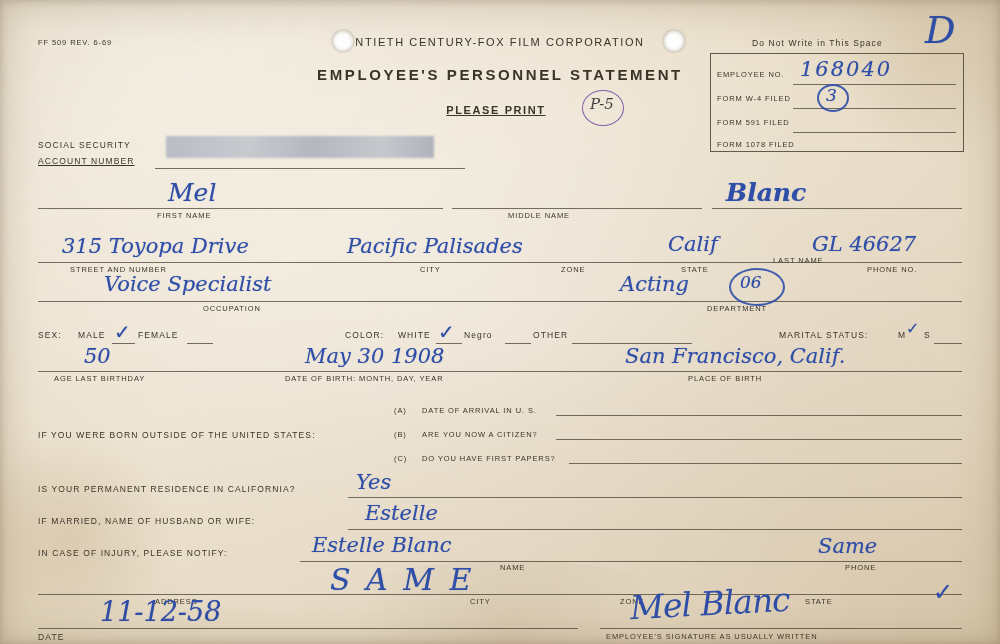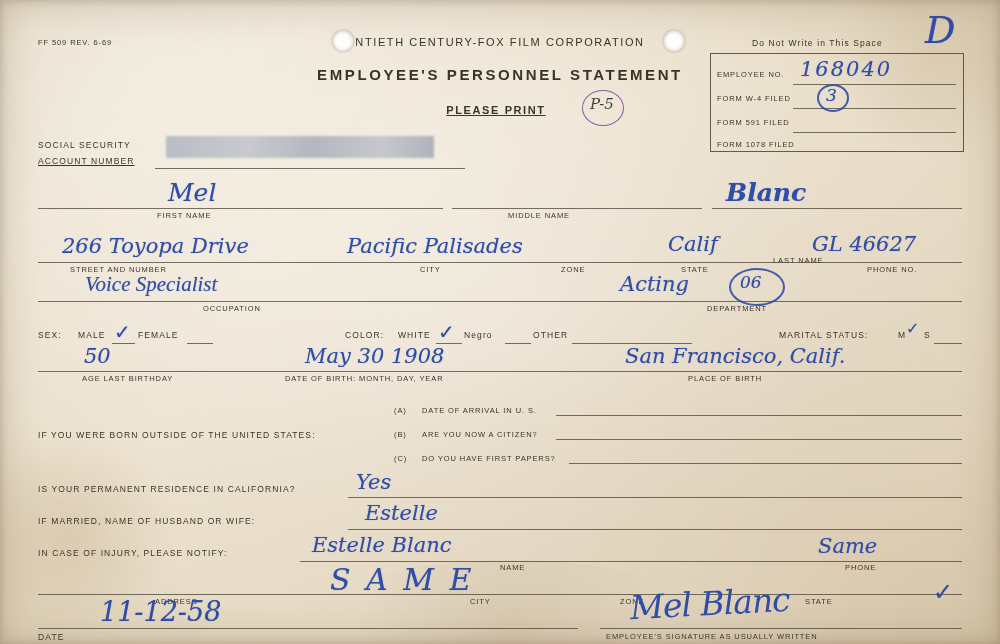--- a/index.html
+++ b/index.html
@@ -173,30 +173,30 @@
   <div class="hw big" style="left:168px;top:178px;">Mel</div>
   <div class="hw big" style="left:500px;top:178px;"></div>
   <div class="hw big" style="left:726px;top:178px;font-weight:bold;">Blanc</div>
 
   <div class="line" style="left:38px;top:262px;width:924px;"></div>
   <div class="pr xs" style="left:70px;top:265px;">STREET AND NUMBER</div>
   <div class="pr xs" style="left:420px;top:265px;">CITY</div>
   <div class="pr xs" style="left:561px;top:265px;">ZONE</div>
   <div class="pr xs" style="left:681px;top:265px;">STATE</div>
   <div class="pr xs" style="left:867px;top:265px;">PHONE NO.</div>
-  <div class="hw mid" style="left:62px;top:234px;">266 Toyopa Drive</div>
+  <div class="hw mid" style="left:62px;top:234px;">315 Toyopa Drive</div>
   <div class="hw mid" style="left:347px;top:234px;">Pacific Palisades</div>
   <div class="hw mid" style="left:566px;top:234px;"></div>
   <div class="hw mid" style="left:668px;top:232px;">Calif</div>
   <div class="hw mid" style="left:812px;top:232px;">GL 46627</div>
 
   <div class="line" style="left:38px;top:301px;width:924px;"></div>
   <div class="pr xs" style="left:203px;top:304px;">OCCUPATION</div>
   <div class="pr xs" style="left:707px;top:304px;">DEPARTMENT</div>
-  <div class="hw mid" style="left:85px;top:272px;font-family:Liberation Serif, serif;">Voice Specialist</div>
+  <div class="hw mid" style="left:104px;top:272px;">Voice Specialist</div>
   <div class="hw mid" style="left:620px;top:272px;">Acting</div>
   <div class="circle-ann" style="left:729px;top:268px;width:52px;height:34px;"></div>
   <div class="hw sml" style="left:740px;top:272px;">06</div>
 
   <div class="pr sm" style="left:38px;top:330px;">SEX:</div>
   <div class="pr sm" style="left:78px;top:330px;">MALE</div>
   <div class="line" style="left:112px;top:343px;width:23px;"></div>
   <div class="hw tick" style="left:114px;top:320px;">✓</div>
   <div class="pr sm" style="left:138px;top:330px;">FEMALE</div>
   <div class="line" style="left:187px;top:343px;width:26px;"></div>
@@ -210,21 +210,21 @@
   <div class="pr sm" style="left:533px;top:330px;">OTHER</div>
   <div class="line" style="left:572px;top:343px;width:120px;"></div>
 
   <div class="pr sm" style="left:779px;top:330px;">MARITAL STATUS:</div>
   <div class="pr sm" style="left:898px;top:330px;">M</div>
   <div class="hw tick" style="left:906px;top:319px;font-size:16px;">✓</div>
   <div class="pr sm" style="left:924px;top:330px;">S</div>
   <div class="line" style="left:934px;top:343px;width:28px;"></div>
 
   <div class="line" style="left:38px;top:371px;width:924px;"></div>
-  <div class="pr xs" style="left:54px;top:374px;margin-left:28px;">AGE LAST BIRTHDAY</div>
+  <div class="pr xs" style="left:54px;top:374px;">AGE LAST BIRTHDAY</div>
   <div class="pr xs" style="left:285px;top:374px;">DATE OF BIRTH: MONTH, DAY, YEAR</div>
   <div class="pr xs" style="left:688px;top:374px;">PLACE OF BIRTH</div>
   <div class="hw mid" style="left:84px;top:344px;">50</div>
   <div class="hw mid" style="left:305px;top:344px;">May 30 1908</div>
   <div class="hw mid" style="left:625px;top:344px;">San Francisco, Calif.</div>
 
   <div class="pr sm" style="left:38px;top:430px;">IF YOU WERE BORN OUTSIDE OF THE UNITED STATES:</div>
 
   <div class="pr xs" style="left:394px;top:406px;">(A)</div>
   <div class="pr xs" style="left:422px;top:406px;">DATE OF ARRIVAL IN U. S.</div>

